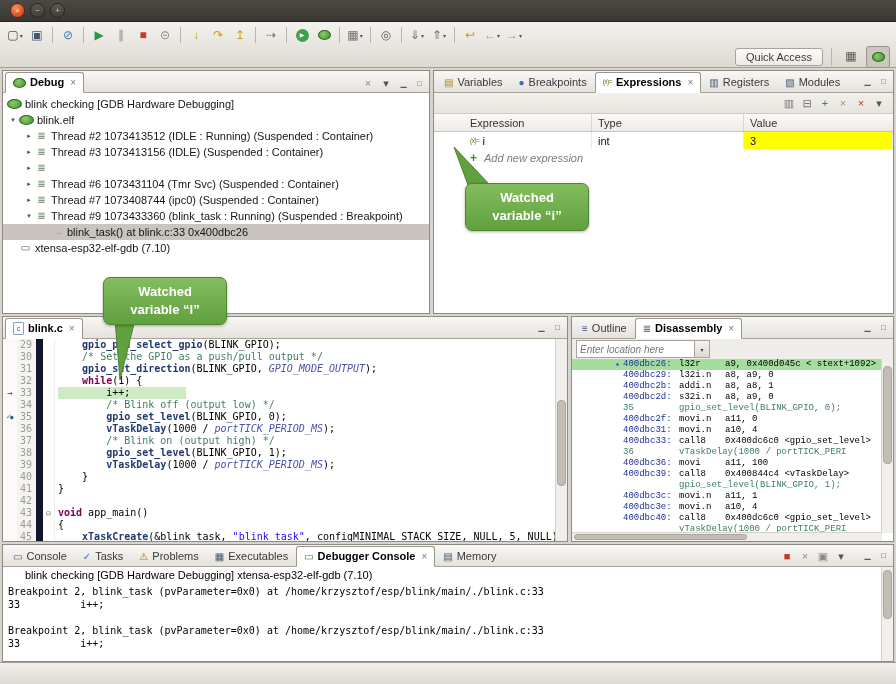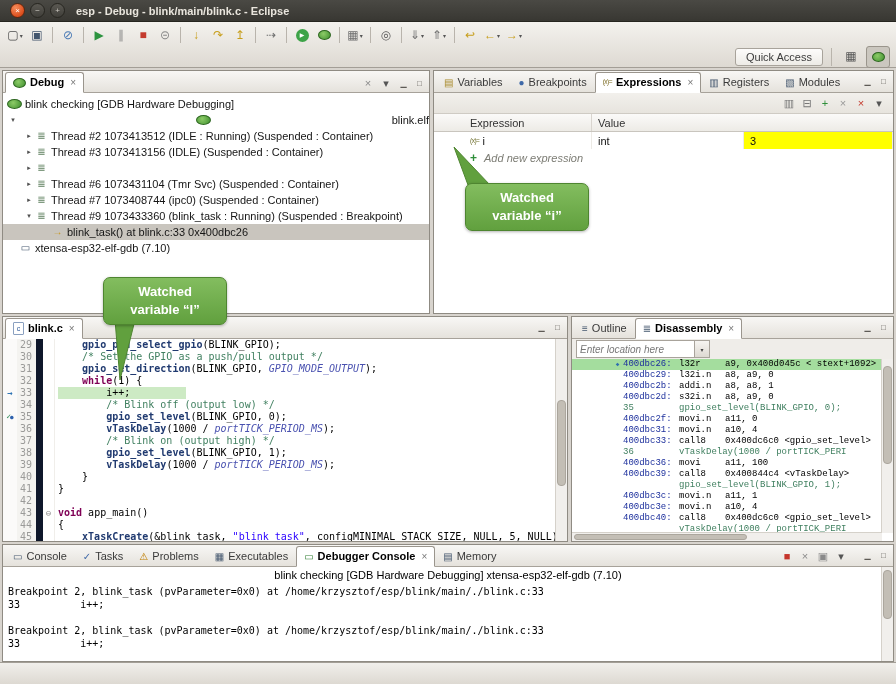--- a/index.html
+++ b/index.html
@@ -130,21 +130,21 @@
   .dis-args{color:#000;}
   .dis-srcnum{width:56px;flex:none;color:#3f7f5f;}
   .dis-src{color:#3f7f5f;}
   #dis-vscroll{top:42px;bottom:8px;}
   .hscroll{position:absolute;left:0;right:11px;bottom:0;height:8px;background:#f1efec;border-top:1px solid #d5d1ca;}
   .hthumb{position:absolute;top:1px;bottom:1px;border-radius:3px;background:#c3beb5;border:1px solid #aba69d;
     left:2px;width:55%;}
 
   
   .con-right{position:absolute;right:44px;top:3px;display:flex;gap:2px;align-items:center;}
-  .con-desc{height:16px;font-size:11px;color:#000;padding:2px 22px;box-sizing:border-box;background:#fff;text-align:center;}
+  .con-desc{height:16px;font-size:11px;color:#000;padding:2px 22px;box-sizing:border-box;background:#fff;}
   .con-body{position:absolute;left:0;top:40px;right:11px;bottom:0;background:#fff;overflow:hidden;}
   .con-line{height:13px;line-height:13px;font-family:"DejaVu Sans Mono",monospace;font-size:10px;
     white-space:pre;padding-left:5px;color:#000;}
   #con-vscroll{top:22px;}
 
   
   .statusbar{position:absolute;left:0;top:662px;width:896px;height:22px;
     background:linear-gradient(#f1efeb,#ddd9d2);border-top:1px solid #a39e96;box-sizing:border-box;}
 
   
@@ -166,21 +166,20 @@
   <div class="titlebar">
     <span class="wbtn close">
         <span>×</span>
       </span>
     <span class="wbtn min">
         <span>−</span>
       </span>
     <span class="wbtn max">
         <span>+</span>
       </span>
-    <span class="wtitle">esp - Debug - blink/main/blink.c - Eclipse</span>
   </div>
 
   <div class="toolbar">
     <div class="tb-row">
         <span class="tb-btn">
           <span class="tb-glyph" style="color: rgb(76, 76, 76);">▢</span>
           <span class="tb-dd">▾</span>
         </span>
         <span class="tb-btn">
           <span class="tb-glyph" style="color: rgb(68, 87, 110);">▣</span>
@@ -286,21 +285,21 @@
           </span>
         <span class="pc-btn">▁</span>
         <span class="pc-btn">□</span>
       </div>
     </div>
     <div class="tree">
         <div class="tree-row" style="padding-left: 4px;">
           <span class="bug-icon"></span>
           <span class="tree-label">blink checking [GDB Hardware Debugging]</span>
         </div>
-        <div class="tree-row" style="padding-left: 4px; justify-content: space-between;">
+        <div class="tree-row" style="padding-left: 4px;">
           <span class="tree-arrow">▾</span>
           <span class="bug-icon"></span>
           <span class="tree-label">blink.elf</span>
         </div>
         <div class="tree-row" style="padding-left: 20px;">
           <span class="tree-arrow">▸</span>
           <span class="glyph-icon" style="color: rgb(93, 127, 93);">≣</span>
           <span class="tree-label">Thread #2 1073413512 (IDLE : Running) (Suspended : Container)</span>
         </div>
         <div class="tree-row" style="padding-left: 20px;">
@@ -383,20 +382,21 @@
         </span>
         <span class="mini-btn">
           <span class="mini-glyph" style="color: rgb(196, 59, 46);">×</span>
         </span>
         <span class="mini-btn">
           <span class="mini-glyph" style="color: rgb(85, 85, 85);">▾</span>
         </span>
       </div>
     <div class="ex-header">
         <span class="col col0">Expression</span>
+        <span class="col col1">Type</span>
         <span class="col col2">Value</span>
       </div>
     <div>
         <div class="ex-row">
           <span class="col col0">
             <span class="xicon">(x)=</span>
             <span>i</span>
           </span>
           <span class="col col1">int</span>
           <span class="col col2" style="background: rgb(255, 255, 0);">3</span>

